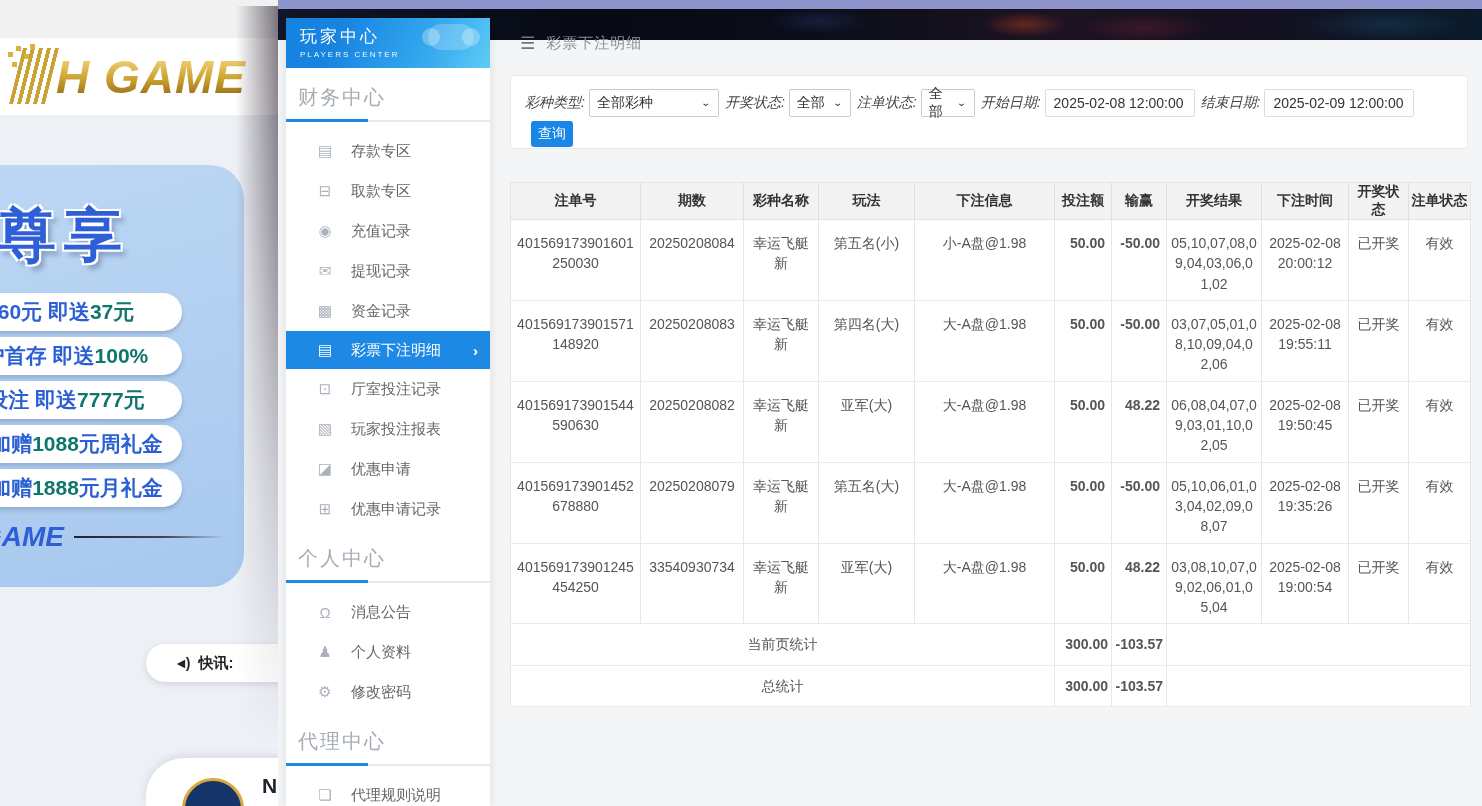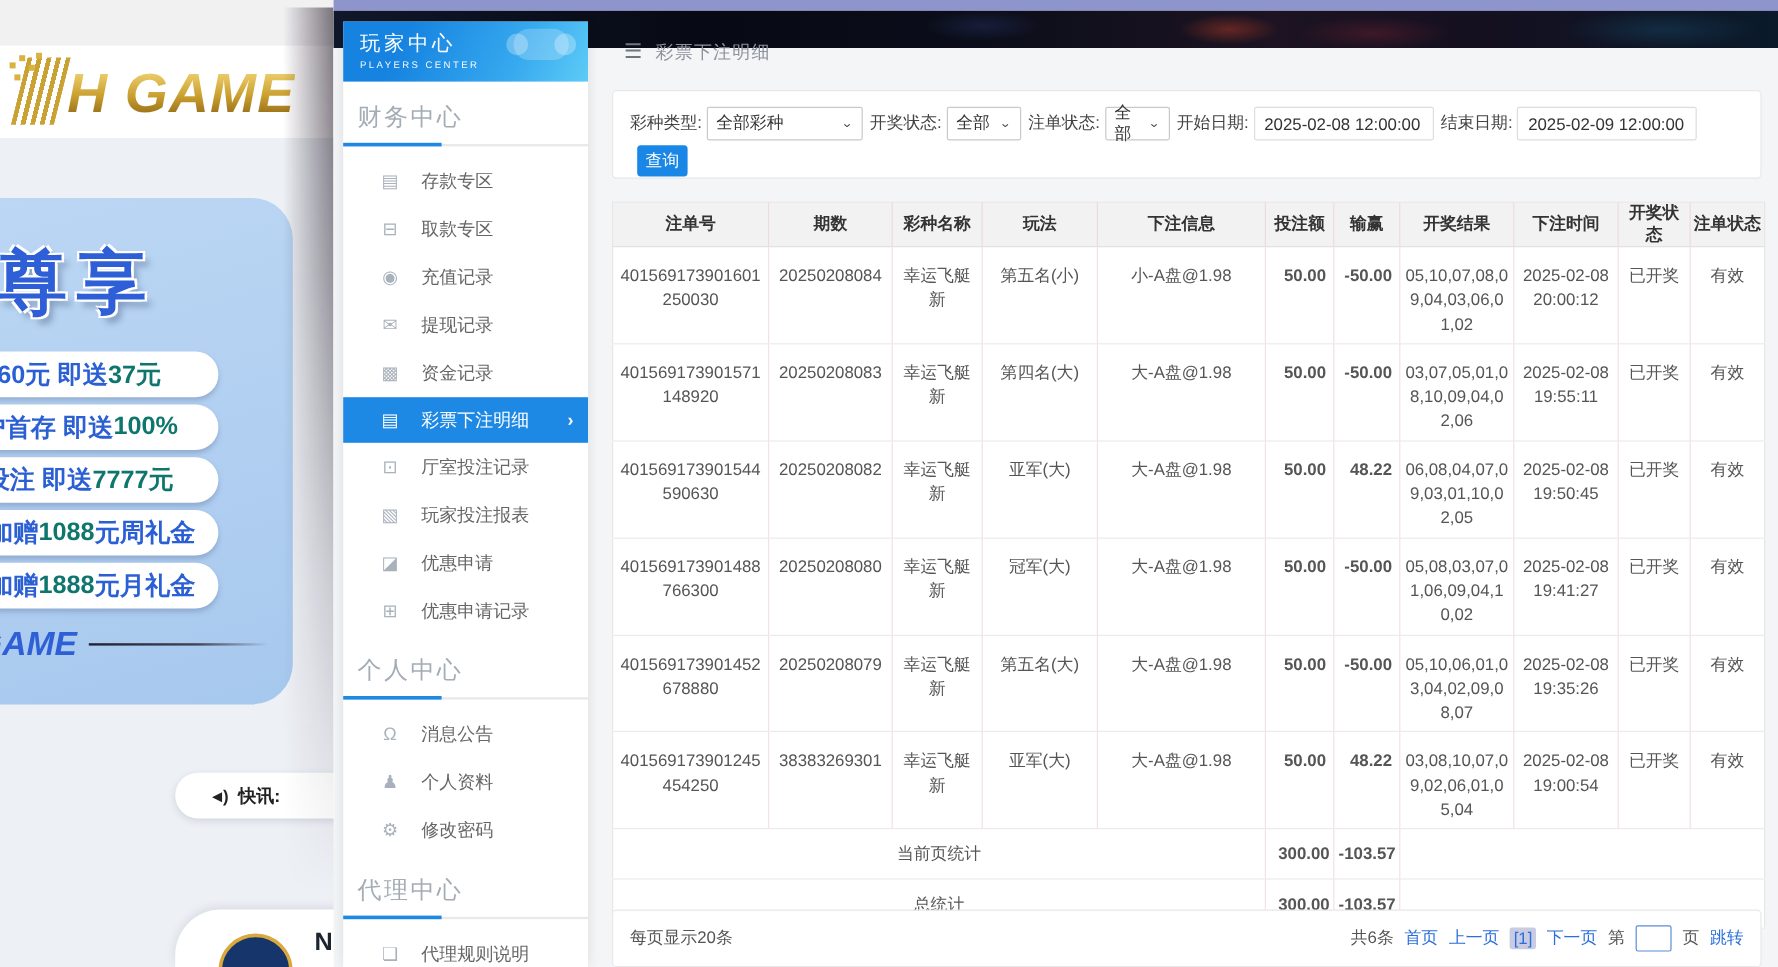--- a/index.html
+++ b/index.html
@@ -82,31 +82,31 @@
   .nav-item.active .chev{position:absolute;right:12px;color:#fff;font-size:15px;font-weight:bold;}
 
   
   .breadcrumb{position:absolute;left:520px;top:33px;z-index:6;display:flex;align-items:center;gap:11px;}
   .hamburger{font-size:17px;color:#6e7681;}
   .bc-title{font-size:15px;color:#8b929c;letter-spacing:1px;}
 
   .filter-card{position:absolute;left:510px;top:75px;width:958px;height:74px;background:#fff;
     border:1px solid #e8e8e8;border-radius:4px;z-index:6;}
   .filter-row{display:flex;align-items:center;padding:13px 0 0 8px;font-size:14px;color:#444;}
-  .f-label{margin-left:6px;white-space:nowrap;}
+  .f-label{margin-left:6px;white-space:nowrap;font-style:italic;}
   .sel{height:28px;border:1px solid #c9c9c9;border-radius:2px;background:#fff;display:flex;
     align-items:center;justify-content:space-between;padding:0 7px;font-size:14px;color:#333;
     margin-left:4px;cursor:pointer;}
   .sel .chev-down{font-size:12px;color:#444;margin-left:4px;transform:scaleY(.8);}
   .date-input{height:28px;border:1px solid #ddd;border-radius:2px;padding:0 8px;font-size:14px;
     color:#333;width:150px;margin-left:4px;outline:none;}
   .search-btn{position:absolute;left:20px;top:45px;width:42px;height:26px;background:#1a87e6;
     border:none;border-radius:3px;color:#fff;font-size:14px;cursor:pointer;}
 
-  .table-card{position:absolute;left:510px;top:168px;width:960px;z-index:6;}
+  .table-card{position:absolute;left:510px;top:182px;width:960px;z-index:6;}
   table.bets{width:100%;border-collapse:collapse;table-layout:fixed;background:#fff;
     border:1px solid #e6e6e6;}
   table.bets th{height:37px;background:#f2f2f2;font-weight:bold;font-size:14px;color:#333;
     border-right:1px solid #eedada;border-bottom:1px solid #e2e2e2;padding:0 2px;}
   table.bets td{font-size:14px;color:#555;text-align:center;vertical-align:top;
     padding:13px 3px 6px;border-right:1px solid #f3e2e2;border-bottom:1px solid #ecebeb;
     line-height:1.45;word-break:break-all;}
   table.bets td.num{text-align:right;padding-right:6px;font-weight:bold;}
   table.bets tr.datarow{height:76px;}
   table.bets tr.sumrow td{vertical-align:middle;padding:10px 3px;height:38px;}
@@ -360,48 +360,35 @@
             <td>亚军(大)</td>
             <td>大-A盘@1.98</td>
             <td class="num">50.00</td>
             <td class="num">48.22</td>
             <td>06,08,04,07,09,03,01,10,02,05</td>
             <td>2025-02-08 19:50:45</td>
             <td>已开奖</td>
             <td>有效</td>
           </tr>
           <tr class="datarow">
-            <td>401569173901488766300</td>
-            <td>20250208080</td>
-            <td>幸运飞艇新</td>
-            <td>冠军(大)</td>
-            <td>大-A盘@1.98</td>
-            <td class="num">50.00</td>
-            <td class="num">-50.00</td>
-            <td>05,08,03,07,01,06,09,04,10,02</td>
-            <td>2025-02-08 19:41:27</td>
-            <td>已开奖</td>
-            <td>有效</td>
-          </tr>
-          <tr class="datarow">
             <td>401569173901452678880</td>
             <td>20250208079</td>
             <td>幸运飞艇新</td>
             <td>第五名(大)</td>
             <td>大-A盘@1.98</td>
             <td class="num">50.00</td>
             <td class="num">-50.00</td>
             <td>05,10,06,01,03,04,02,09,08,07</td>
             <td>2025-02-08 19:35:26</td>
             <td>已开奖</td>
             <td>有效</td>
           </tr>
           <tr class="datarow">
             <td>401569173901245454250</td>
-            <td>38383269301</td>
+            <td>33540930734</td>
             <td>幸运飞艇新</td>
             <td>亚军(大)</td>
             <td>大-A盘@1.98</td>
             <td class="num">50.00</td>
             <td class="num">48.22</td>
             <td>03,08,10,07,09,02,06,01,05,04</td>
             <td>2025-02-08 19:00:54</td>
             <td>已开奖</td>
             <td>有效</td>
           </tr>
@@ -414,28 +401,14 @@
           <tr class="sumrow">
             <td colspan="5">总统计</td>
             <td class="num">300.00</td>
             <td class="num">-103.57</td>
             <td colspan="4"></td>
           </tr>
         </tbody>
     </table>
   </div>
 
-  <div class="pagination-card">
-    <span>每页显示20条</span>
-    <div class="pg-right">
-      <span>共6条</span>
-      <span class="pg-link">首页</span>
-      <span class="pg-link">上一页</span>
-      <span class="pg-current">[1]</span>
-      <span class="pg-link">下一页</span>
-      <span>第</span>
-      <input class="pg-input" style="">
-      <span>页</span>
-      <span class="pg-link">跳转</span>
-    </div>
-  </div>
 
 </div>
 
 </body></html>

